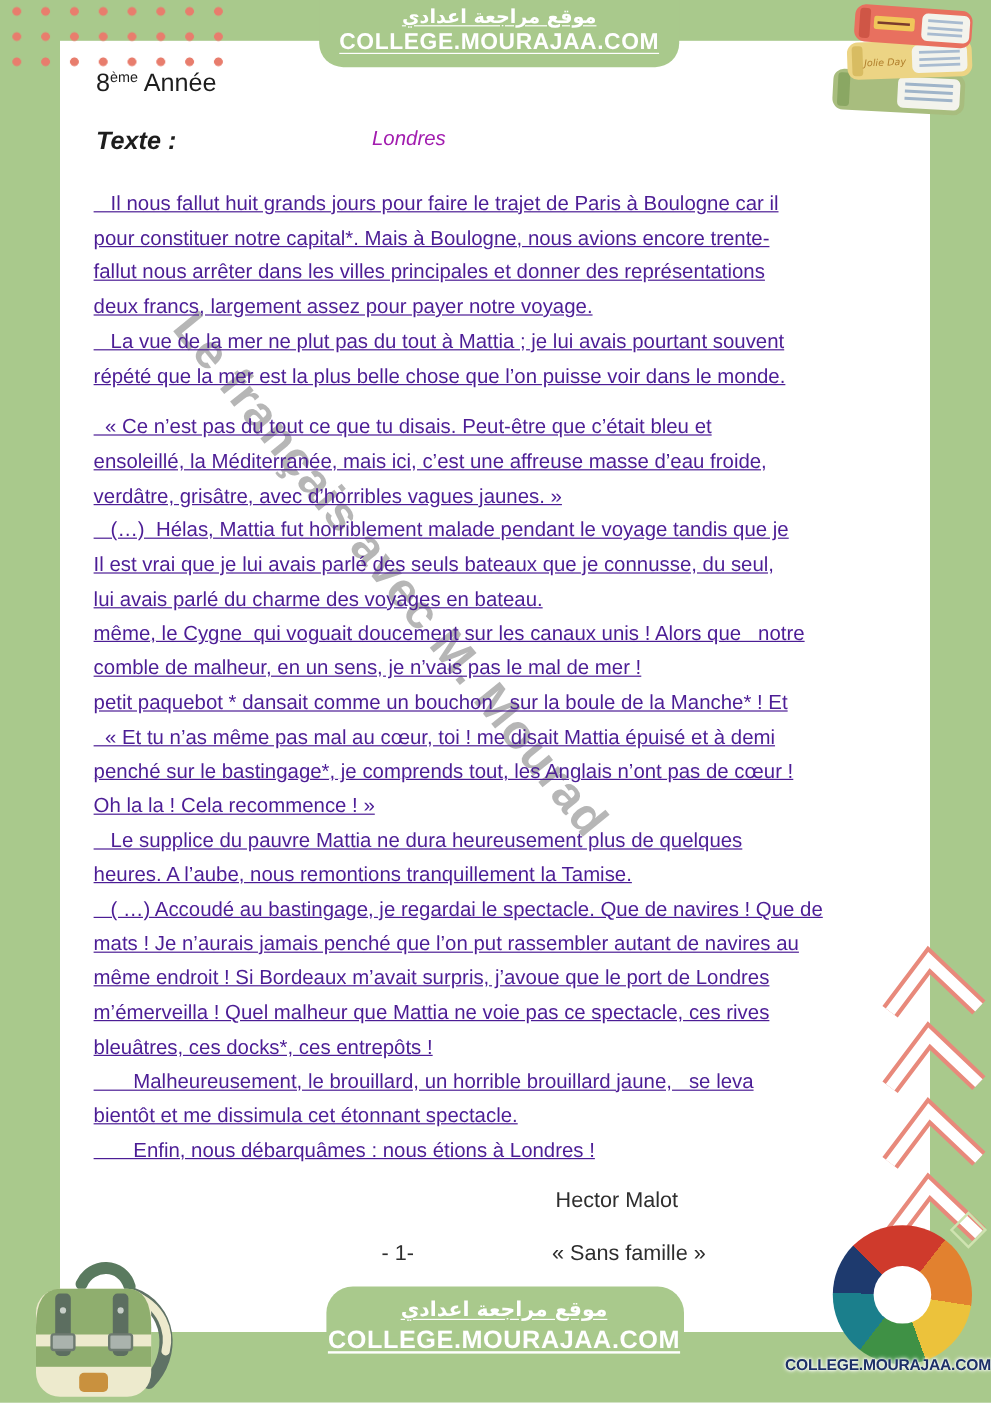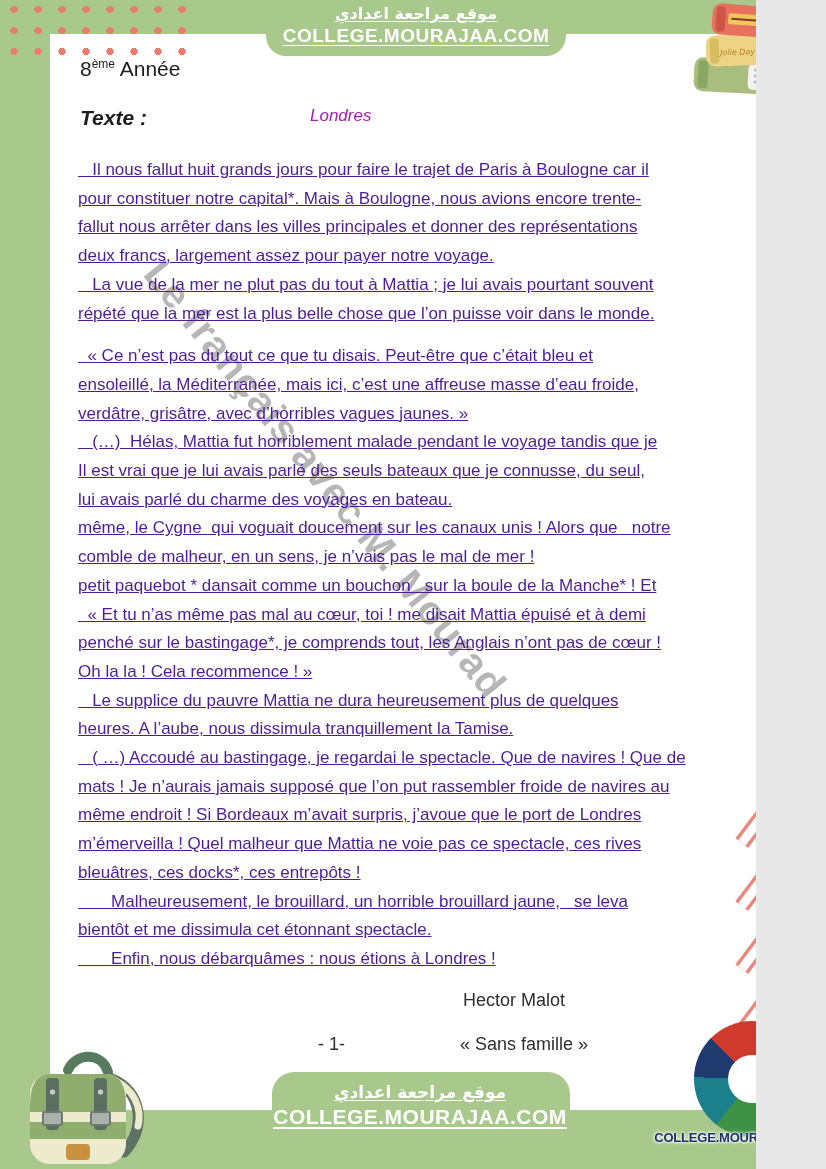--- a/index.html
+++ b/index.html
@@ -1,18 +1,18 @@
 <!DOCTYPE html>
 <html><head>
 <meta charset="utf-8">
 <style>
   * { margin:0; padding:0; box-sizing:border-box; }
   html,body { background:#e8e8e8; }
   .canvas {
-    position:relative; width:756px; height:1169px;
+    position:relative; width:826px; height:1169px;
     background:#ffffff; overflow:hidden;
     font-family:"Liberation Sans", sans-serif;
   }
   
   .edge { position:absolute; background:#a9c98c; z-index:1; }
   .edge-left  { left:0; top:0; width:50px; height:1169px; }
   .edge-right { left:775px; top:0; width:51px; height:1169px; }
   .edge-top   { left:0; top:0; width:826px; height:34px; }
   .edge-bottom{ left:0; top:1110px; width:826px; height:59px; }
 
@@ -174,23 +174,23 @@
       <div class="body-line">   (…)  Hélas, Mattia fut horriblement malade pendant le voyage tandis que je</div>
       <div class="body-line">Il est vrai que je lui avais parlé des seuls bateaux que je connusse, du seul,</div>
       <div class="body-line">lui avais parlé du charme des voyages en bateau.</div>
       <div class="body-line">même, le Cygne  qui voguait doucement sur les canaux unis ! Alors que   notre</div>
       <div class="body-line">comble de malheur, en un sens, je n’vais pas le mal de mer !</div>
       <div class="body-line">petit paquebot * dansait comme un bouchon   sur la boule de la Manche* ! Et</div>
       <div class="body-line">  « Et tu n’as même pas mal au cœur, toi ! me disait Mattia épuisé et à demi</div>
       <div class="body-line">penché sur le bastingage*, je comprends tout, les Anglais n’ont pas de cœur !</div>
       <div class="body-line">Oh la la ! Cela recommence ! »</div>
       <div class="body-line">   Le supplice du pauvre Mattia ne dura heureusement plus de quelques</div>
-      <div class="body-line">heures. A l’aube, nous dissimula tranquillement la Tamise.</div>
+      <div class="body-line">heures. A l’aube, nous remontions tranquillement la Tamise.</div>
       <div class="body-line">   ( …) Accoudé au bastingage, je regardai le spectacle. Que de navires ! Que de</div>
-      <div class="body-line">mats ! Je n’aurais jamais supposé que l’on put rassembler froide de navires au</div>
+      <div class="body-line">mats ! Je n’aurais jamais penché que l’on put rassembler autant de navires au</div>
       <div class="body-line">même endroit ! Si Bordeaux m’avait surpris, j’avoue que le port de Londres</div>
       <div class="body-line">m’émerveilla ! Quel malheur que Mattia ne voie pas ce spectacle, ces rives</div>
       <div class="body-line">bleuâtres, ces docks*, ces entrepôts !</div>
       <div class="body-line">       Malheureusement, le brouillard, un horrible brouillard jaune,   se leva</div>
       <div class="body-line">bientôt et me dissimula cet étonnant spectacle.</div>
       <div class="body-line">       Enfin, nous débarquâmes : nous étions à Londres !</div>
     </div>
 
   <div class="author-line">Hector Malot</div>
   <div class="page-number">- 1-</div>

